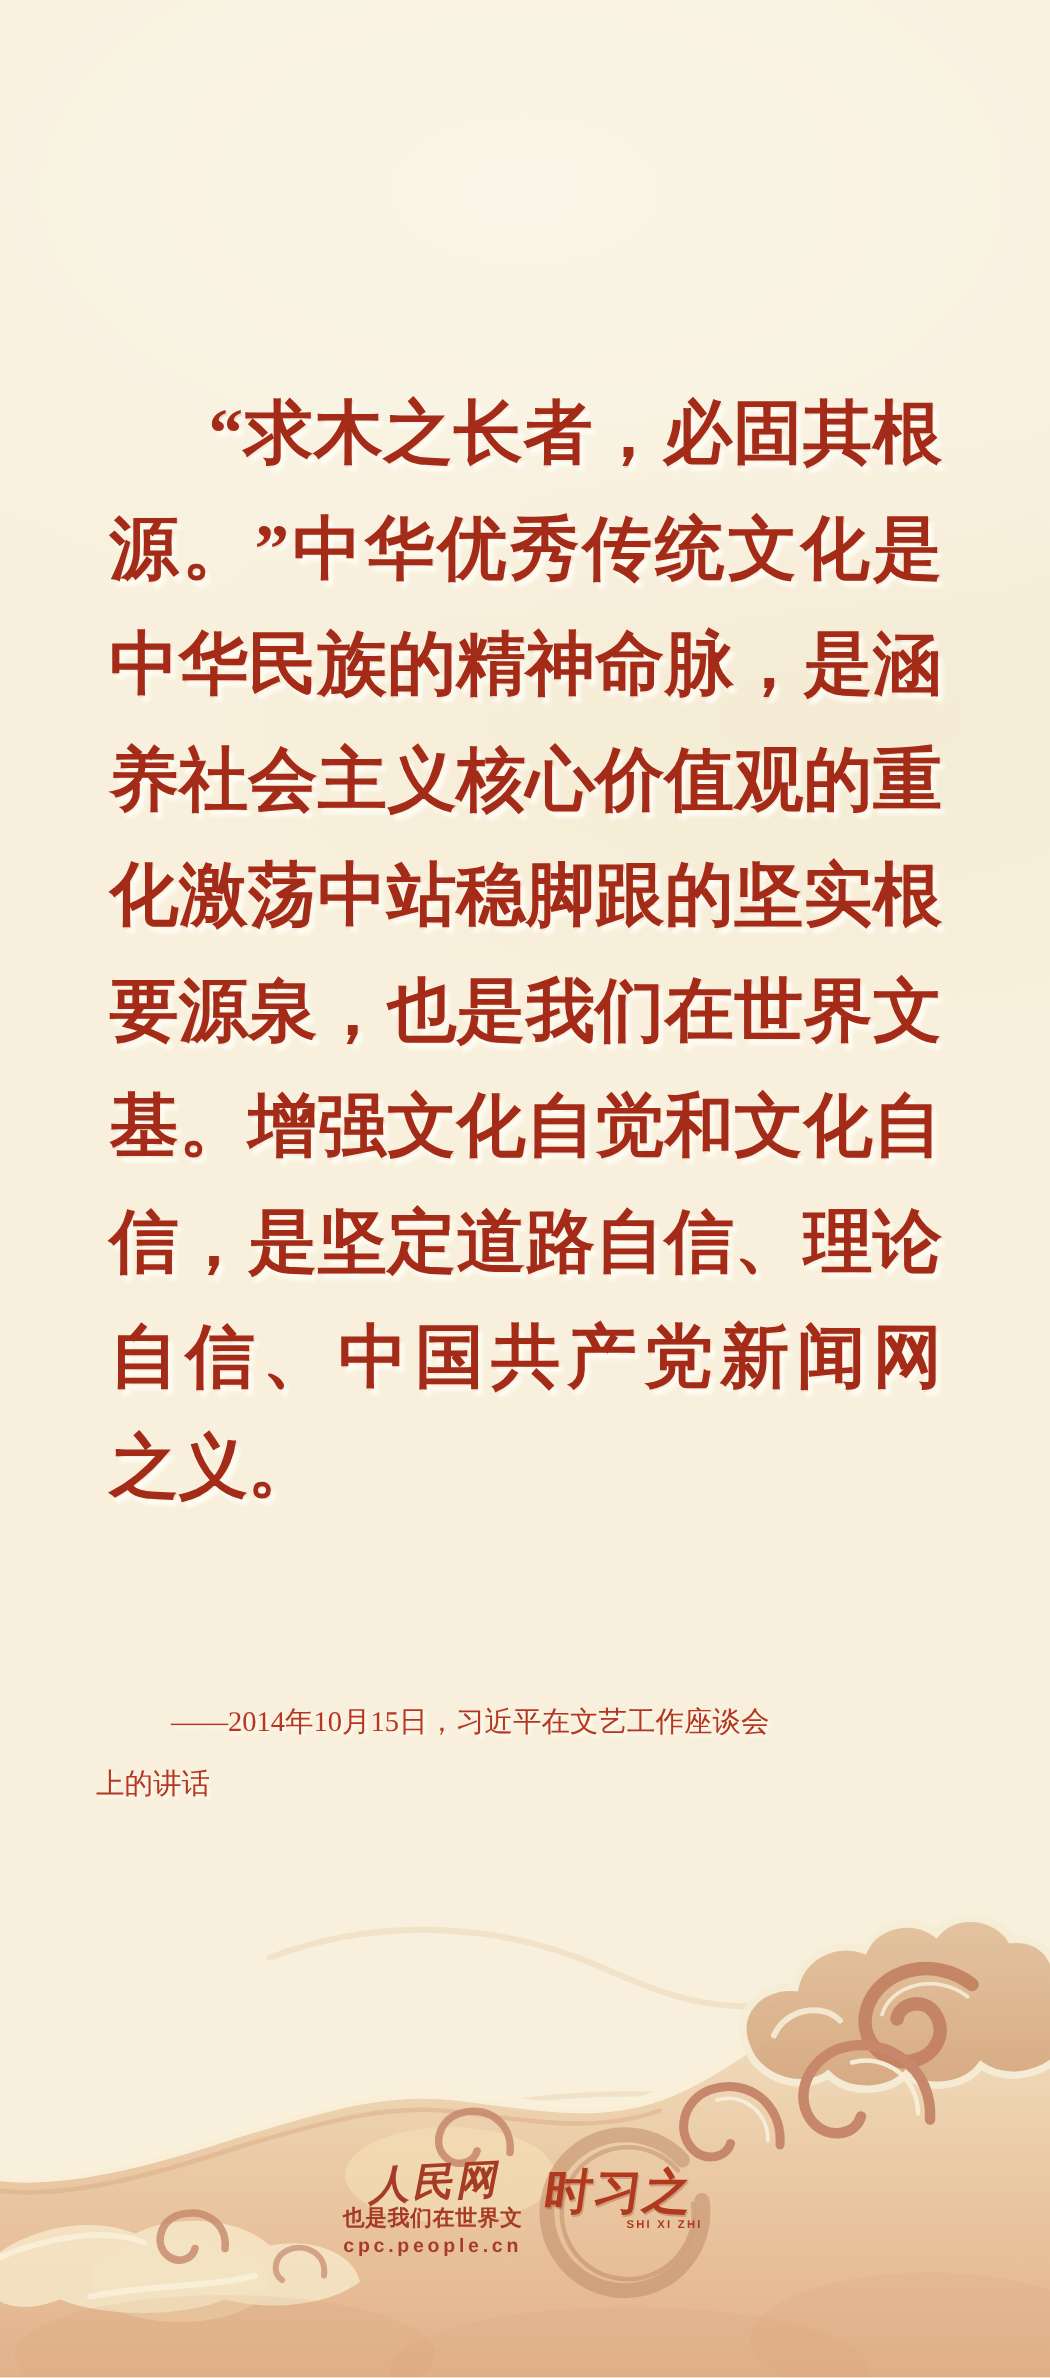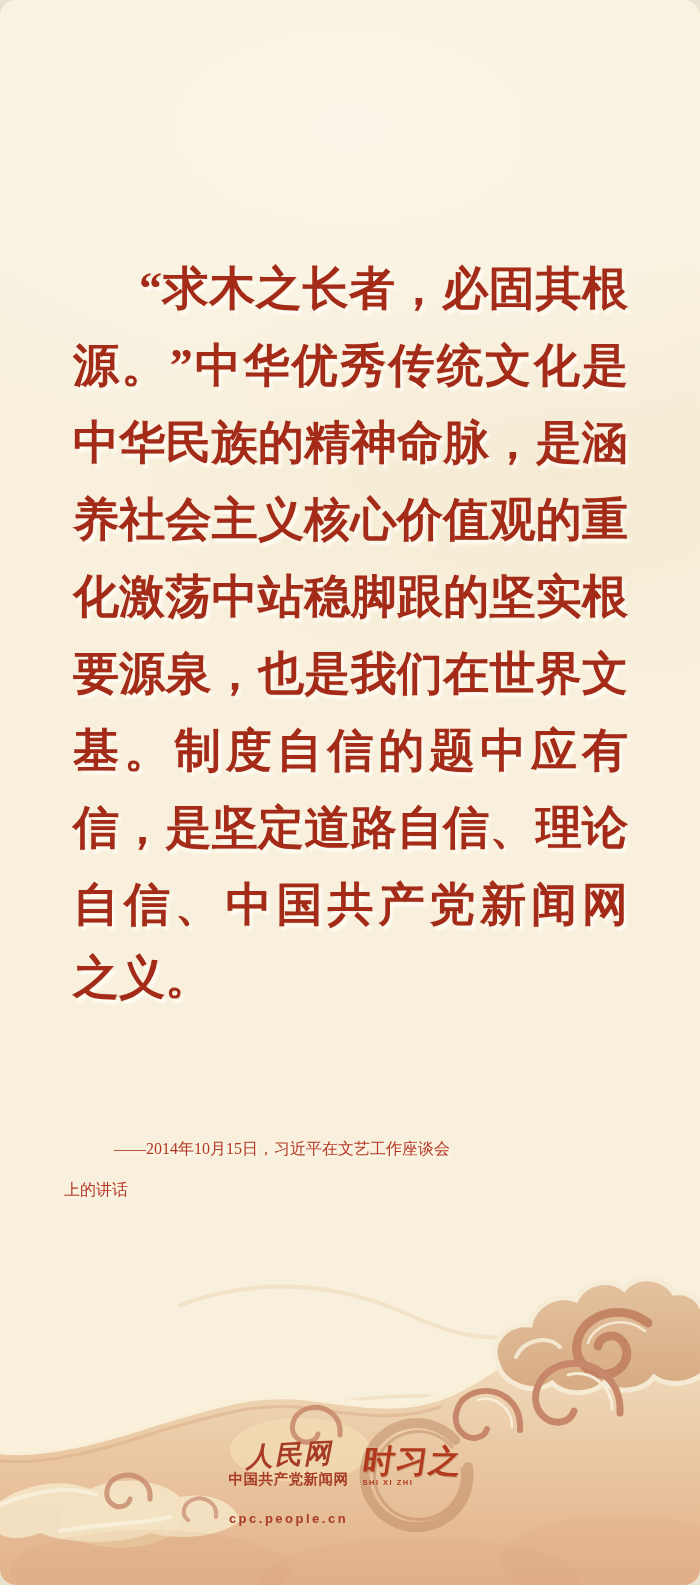--- a/index.html
+++ b/index.html
@@ -6,21 +6,20 @@
   body{
     font-family:"Liberation Serif","DejaVu Serif",serif;
     background:#e9e2d0;
   }
   .poster{
     position:relative;
     width:700px;height:1585px;
     margin:0 auto;
     background:#f8f0dc;
     overflow:hidden;
-    border-radius:16px;
   }
   
   .poster::before{
     content:"";position:absolute;inset:0;pointer-events:none;
     background:
       radial-gradient(ellipse 900px 500px at 50% 8%, rgba(255,255,255,.35), rgba(255,255,255,0) 70%),
       radial-gradient(ellipse 600px 300px at 80% 30%, rgba(240,228,200,.4), rgba(240,228,200,0) 75%);
   }
 
   
@@ -36,21 +35,21 @@
     white-space:nowrap;
     text-shadow:3px 4px 3px rgba(255,253,244,.95), 1px 1px 0 rgba(130,40,20,.12);
   }
   .q-line.first{padding-left:66px;}
   .q-line.last{text-align-last:left;font-family:Liberation Mono, monospace;}
 
   
   .attribution{
     position:absolute;left:64px;right:62px;top:1128px;
     color:#b43722;
-    font-size:16px;line-height:41px;
+    font-size:19px;line-height:41px;
     font-weight:500;
     text-shadow:2px 2px 2px rgba(255,253,244,.9);
   }
   .attr-line.first{text-indent:50px;}
 
   
   .artwork{
     position:absolute;left:0;bottom:0;width:700px;height:340px;
   }
 
@@ -64,48 +63,48 @@
   .pd-script{
     font-size:27px;line-height:29px;font-weight:700;font-style:italic;
     transform:rotate(-3deg);letter-spacing:2px;
   }
   .pd-site{
     font-family:"Liberation Sans","DejaVu Sans",sans-serif;
     font-size:14.5px;line-height:19px;font-weight:700;letter-spacing:0.5px;white-space:nowrap;
   }
   .pd-domain{
     font-family:"Liberation Sans","DejaVu Sans",sans-serif;
-    font-size:13px;line-height:16px;font-weight:700;letter-spacing:2.5px;white-space:nowrap;margin-top:22px;
+    font-size:13px;line-height:16px;font-weight:700;letter-spacing:2.5px;white-space:nowrap;
   }
   .sxz-block{width:110px;padding-top:3px;color:#b13a1e;}
   .sxz-name{
     font-family:"Liberation Sans","DejaVu Sans",sans-serif;
     font-size:32px;line-height:34px;font-weight:800;
     transform:skewX(-8deg);letter-spacing:1px;white-space:nowrap;
     text-shadow:1px 1px 0 rgba(120,40,15,.25);
   }
   .sxz-sub{
     font-family:"Liberation Sans","DejaVu Sans",sans-serif;
     font-size:7.5px;line-height:9px;font-weight:700;letter-spacing:1.5px;
-    padding-right:4px;
+    text-align:right;padding-right:4px;
   }
 </style>
 </head>
 <body>
 
 <div class="poster">
 
   <div class="quote">
     <div class="q-line first">“求木之长者，必固其根</div>
     <div class="q-line">源。”中华优秀传统文化是</div>
     <div class="q-line">中华民族的精神命脉，是涵</div>
     <div class="q-line">养社会主义核心价值观的重</div>
     <div class="q-line">化激荡中站稳脚跟的坚实根</div>
     <div class="q-line">要源泉，也是我们在世界文</div>
-    <div class="q-line">基。制度自信的题中应有</div>
+    <div class="q-line">基。增强文化自觉和文化自</div>
     <div class="q-line">信，是坚定道路自信、理论</div>
     <div class="q-line">自信、中国共产党新闻网</div>
     <div class="q-line last">之义。</div>
   </div>
 
   <div class="attribution">
     <div class="attr-line first">——2014年10月15日，习近平在文艺工作座谈会</div>
     <div class="attr-line">上的讲话</div>
   </div>
 
@@ -171,21 +170,21 @@
     </g>
 
     <ellipse cx="150" cy="325" rx="140" ry="40" fill="#d69d74" opacity="0.14"></ellipse>
     <ellipse cx="420" cy="335" rx="160" ry="42" fill="#d69d74" opacity="0.12"></ellipse>
     <ellipse cx="620" cy="315" rx="120" ry="45" fill="#d69d74" opacity="0.13"></ellipse>
   </svg>
 
   <div class="footer-logos">
     <div class="pd-block">
       <div class="pd-script">人民网</div>
-      <div class="pd-site">中国共产党新闻网</div>
+      <div class="pd-site">也是我们在世界文</div>
       <div class="pd-domain">cpc.people.cn</div>
     </div>
     <div class="sxz-block">
       <div class="sxz-name">时习之</div>
       <div class="sxz-sub">SHI XI ZHI</div>
     </div>
   </div>
 
 </div>
 

